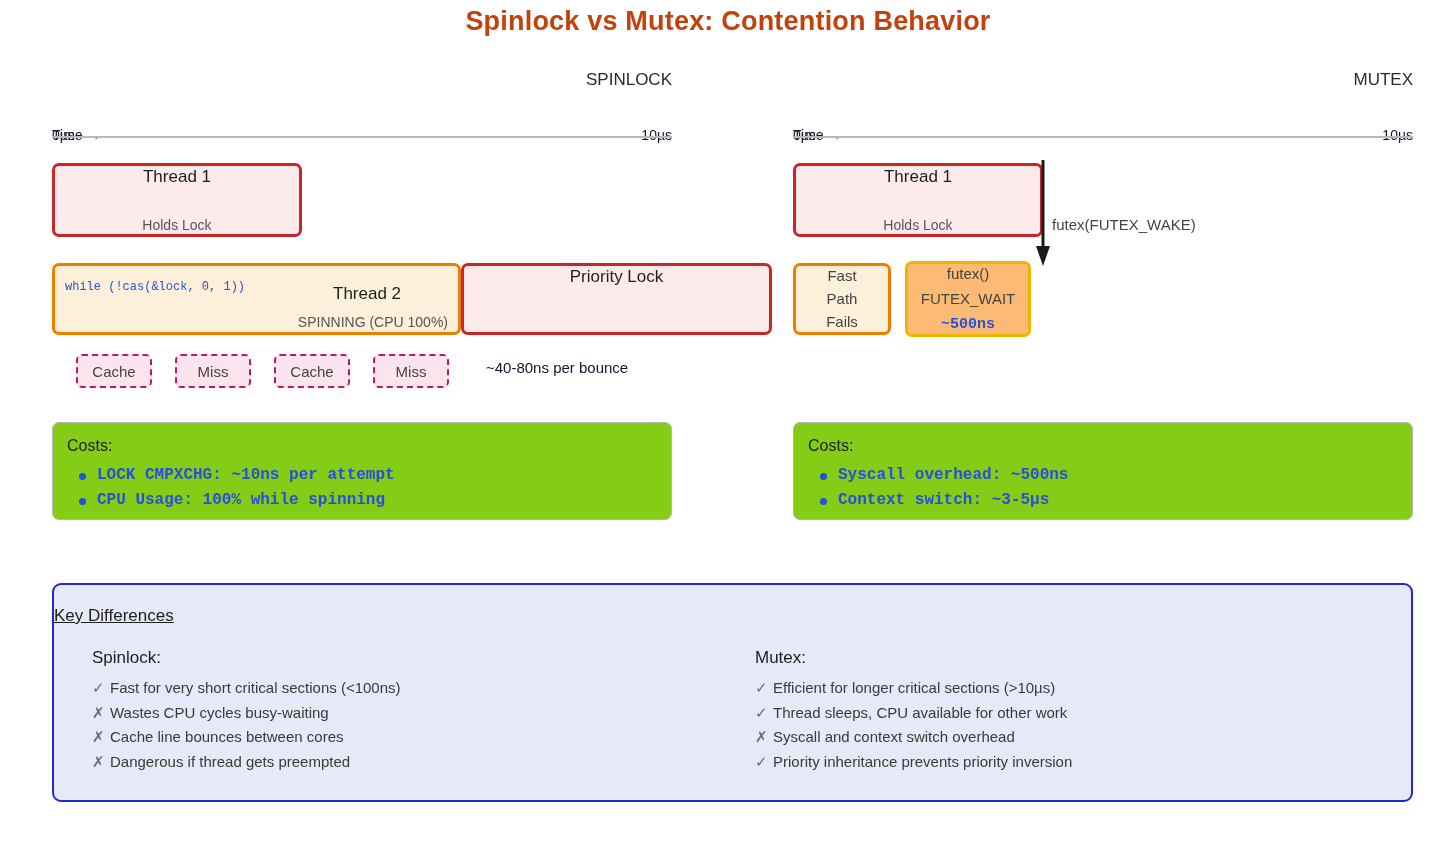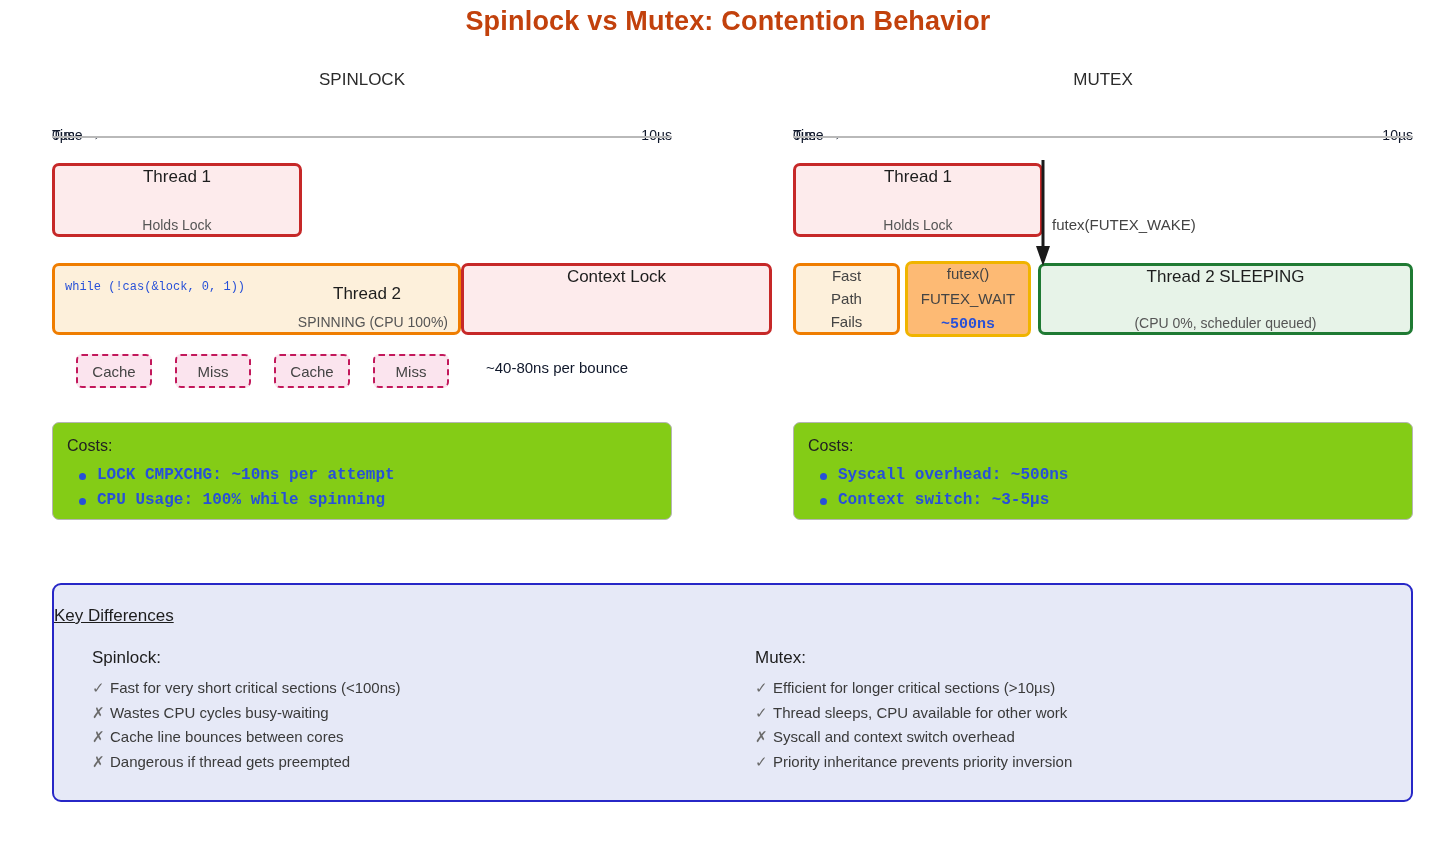--- a/index.html
+++ b/index.html
@@ -17,21 +17,21 @@
     text-align:center;
     font-size:27px;font-weight:bold;color:#c2410c;
     letter-spacing:.2px;
   }
 
   .panel{position:absolute;top:0;height:854px;width:620px;}
   #panel-spin{left:52px;}
   #panel-mutex{left:793px;}
 
   .panel-title{
-    position:absolute;top:70px;width:620px;text-align:center;
+    position:absolute;top:70px;width:620px;text-align:right;
     font-size:17px;color:#2b2b2b;
   }
 
   .axis-row{position:absolute;top:110px;left:0;width:620px;height:30px;}
   .axis-label{position:absolute;font-size:14px;color:#0f172a;top:0;margin-top:17px;}
   .axis-left{left:0;}
   .axis-mid{left:0;width:620px;}
   .axis-right{right:0;text-align:right;}
   .axis-line{
     position:absolute;top:26px;left:0;width:620px;height:2px;
@@ -70,21 +70,21 @@
   #spin-spinning .l1{position:absolute;left:278px;top:17px;font-size:17px;}
   #spin-spinning .l2{position:absolute;right:10px;top:47px;font-size:14px;}
 
   #spin-acquires{
     top:263px;height:72px;left:409px;width:311px;
     background:#fdebec;border:3px solid #c62828;
   }
 
   
   #mutex-fastpath{
-    top:263px;height:72px;left:0;width:107px;
+    top:263px;height:72px;left:0;width:98px;
     background:#fdf0db;border:3px solid #ef7d00;
   }
   #mutex-fastpath .l1{font-size:15px;color:#444;line-height:1.35;}
   #mutex-futex{
     top:261px;height:76px;left:112px;width:126px;
     background:#fdba74;border:3px solid #f0b400;
   }
   #mutex-futex .l1{font-size:15px;color:#444;line-height:1.3;}
   #mutex-futex .l3{
     font-family:"Liberation Mono", monospace;
@@ -176,21 +176,21 @@
     <div class="l2">Holds Lock</div>
   </div>
 
   <div class="bar" id="spin-spinning">
     <div class="code">while (!cas(&amp;lock, 0, 1))</div>
     <div class="l1">Thread 2</div>
     <div class="l2">SPINNING (CPU 100%)</div>
   </div>
 
   <div class="bar" id="spin-acquires">
-    <div class="l1">Context Lock</div>
+    <div class="l1">Priority Lock</div>
   </div>
 
   <div class="chip" style="left:24px;">Cache</div>
   <div class="chip" style="left:123px;">Miss</div>
   <div class="chip" style="left:222px;">Cache</div>
   <div class="chip" style="left:321px;">Miss</div>
   <div id="bounce-note">~40-80ns per bounce</div>
 
   <div class="costs">
     <div class="hdr">Costs:</div>
@@ -222,24 +222,20 @@
     <div class="l1">Path</div>
     <div class="l1">Fails</div>
   </div>
 
   <div class="bar" id="mutex-futex">
     <div class="l1">futex()</div>
     <div class="l1">FUTEX_WAIT</div>
     <div class="l3">~500ns</div>
   </div>
 
-  <div class="bar" id="mutex-sleep">
-    <div class="l1">Thread 2 SLEEPING</div>
-    <div class="l2">(CPU 0%, scheduler queued)</div>
-  </div>
 
   <div class="costs">
     <div class="hdr">Costs:</div>
     <ul>
       <li>Syscall overhead: ~500ns</li>
       <li>Context switch: ~3-5µs</li>
     </ul>
   </div>
 </div>
 

